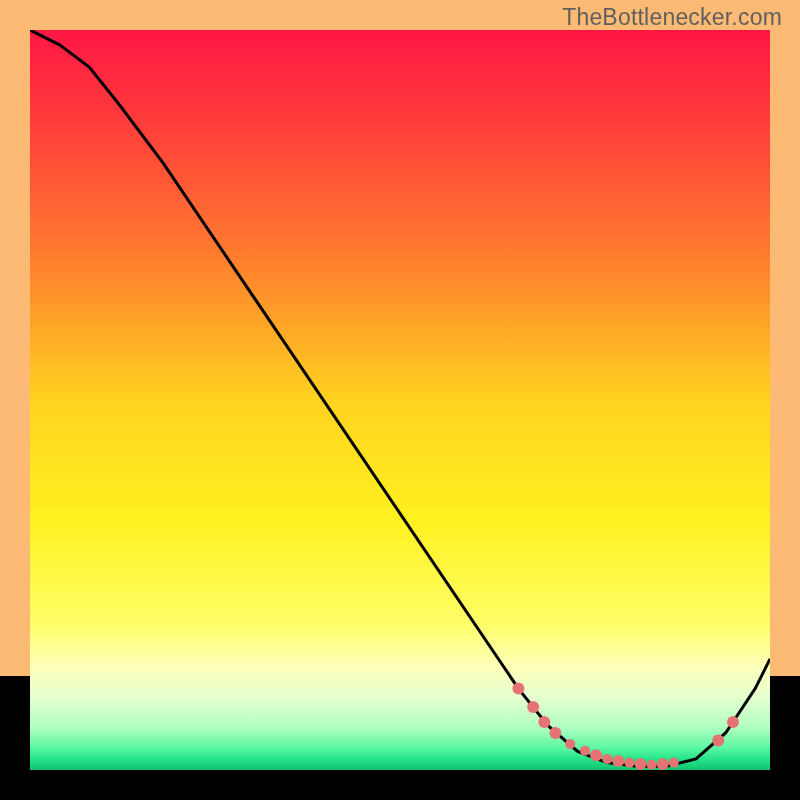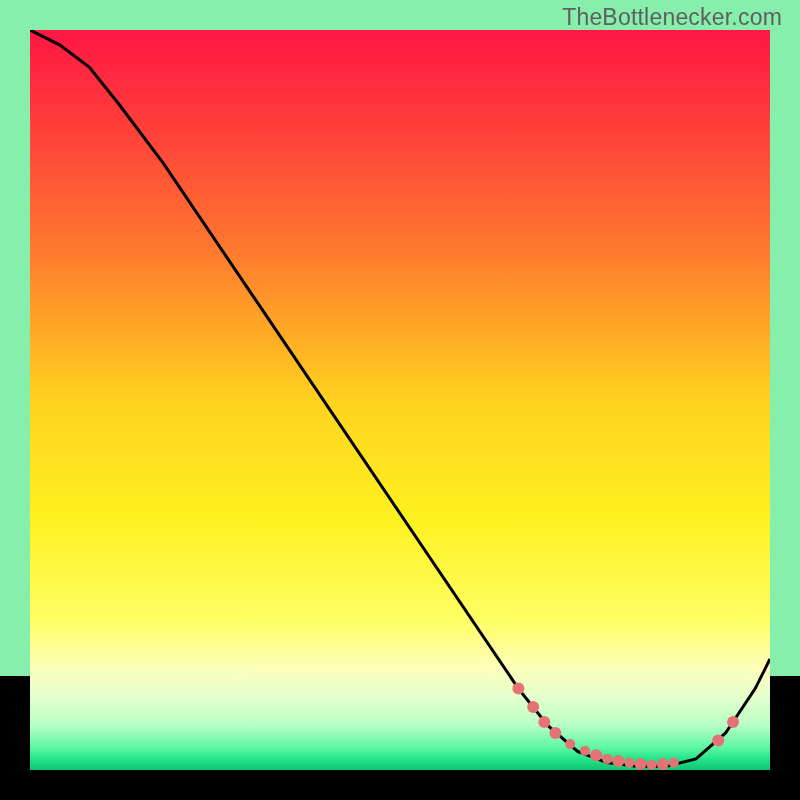--- a/index.html
+++ b/index.html
@@ -8,21 +8,21 @@
     width: 800px;
     height: 800px;
     background: #000;
     overflow: hidden;
     font-family: Arial, Helvetica, sans-serif;
   }
   .frame {
     position: relative;
     width: 800px;
     height: 676px;
-    background: #86efac;
+    background: #fdba74;
   }
   .watermark {
     position: absolute;
     top: 4px;
     right: 18px;
     color: #5f5f5f;
     font-size: 23px;
     font-weight: 500;
     letter-spacing: 0.2px;
   }

